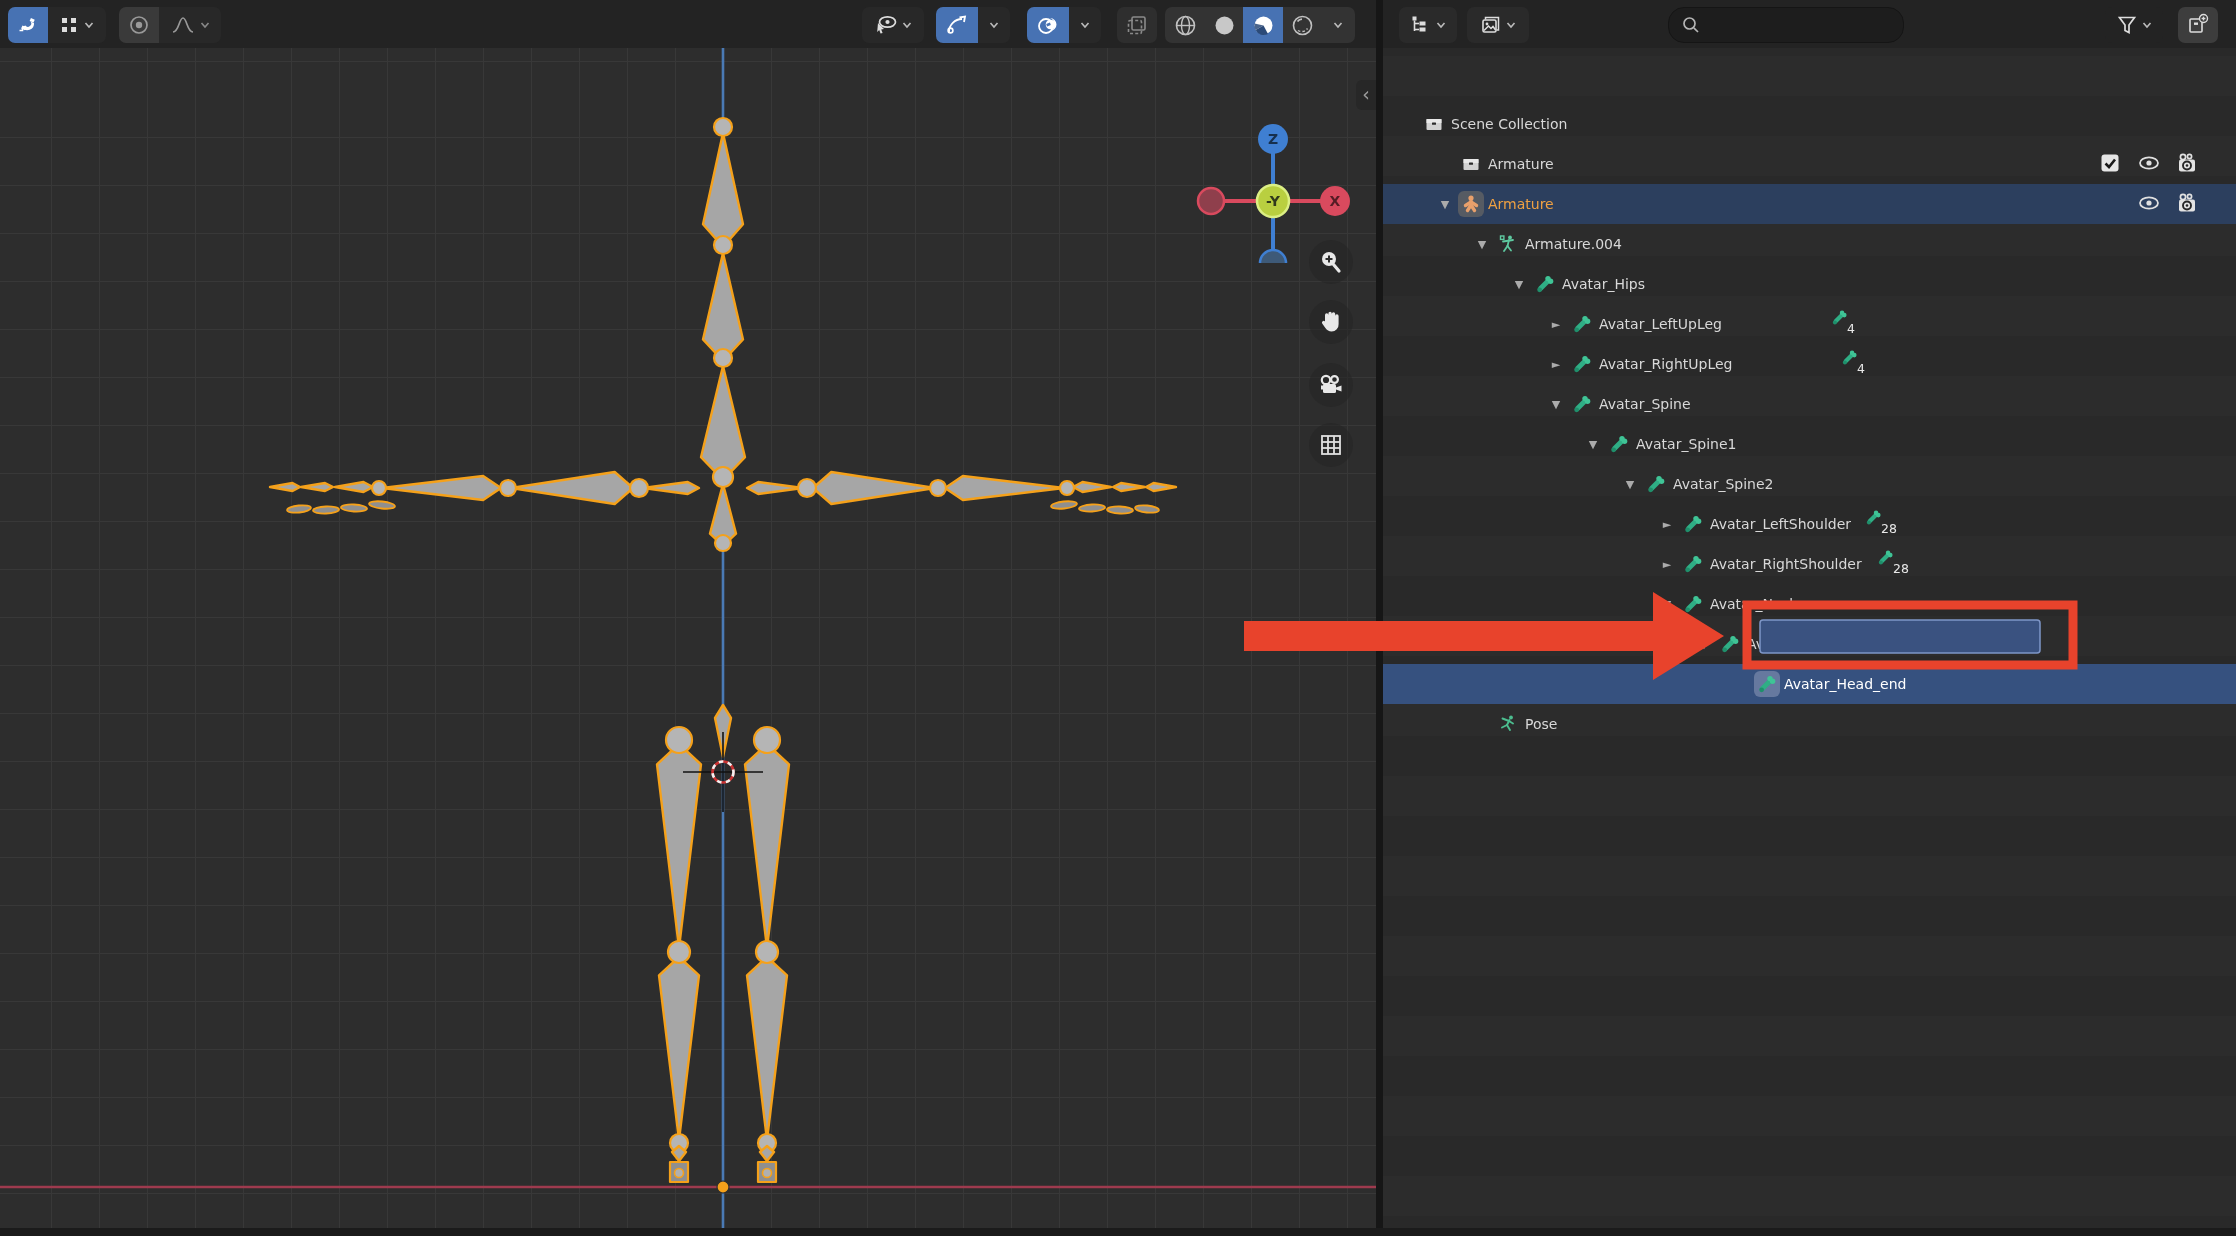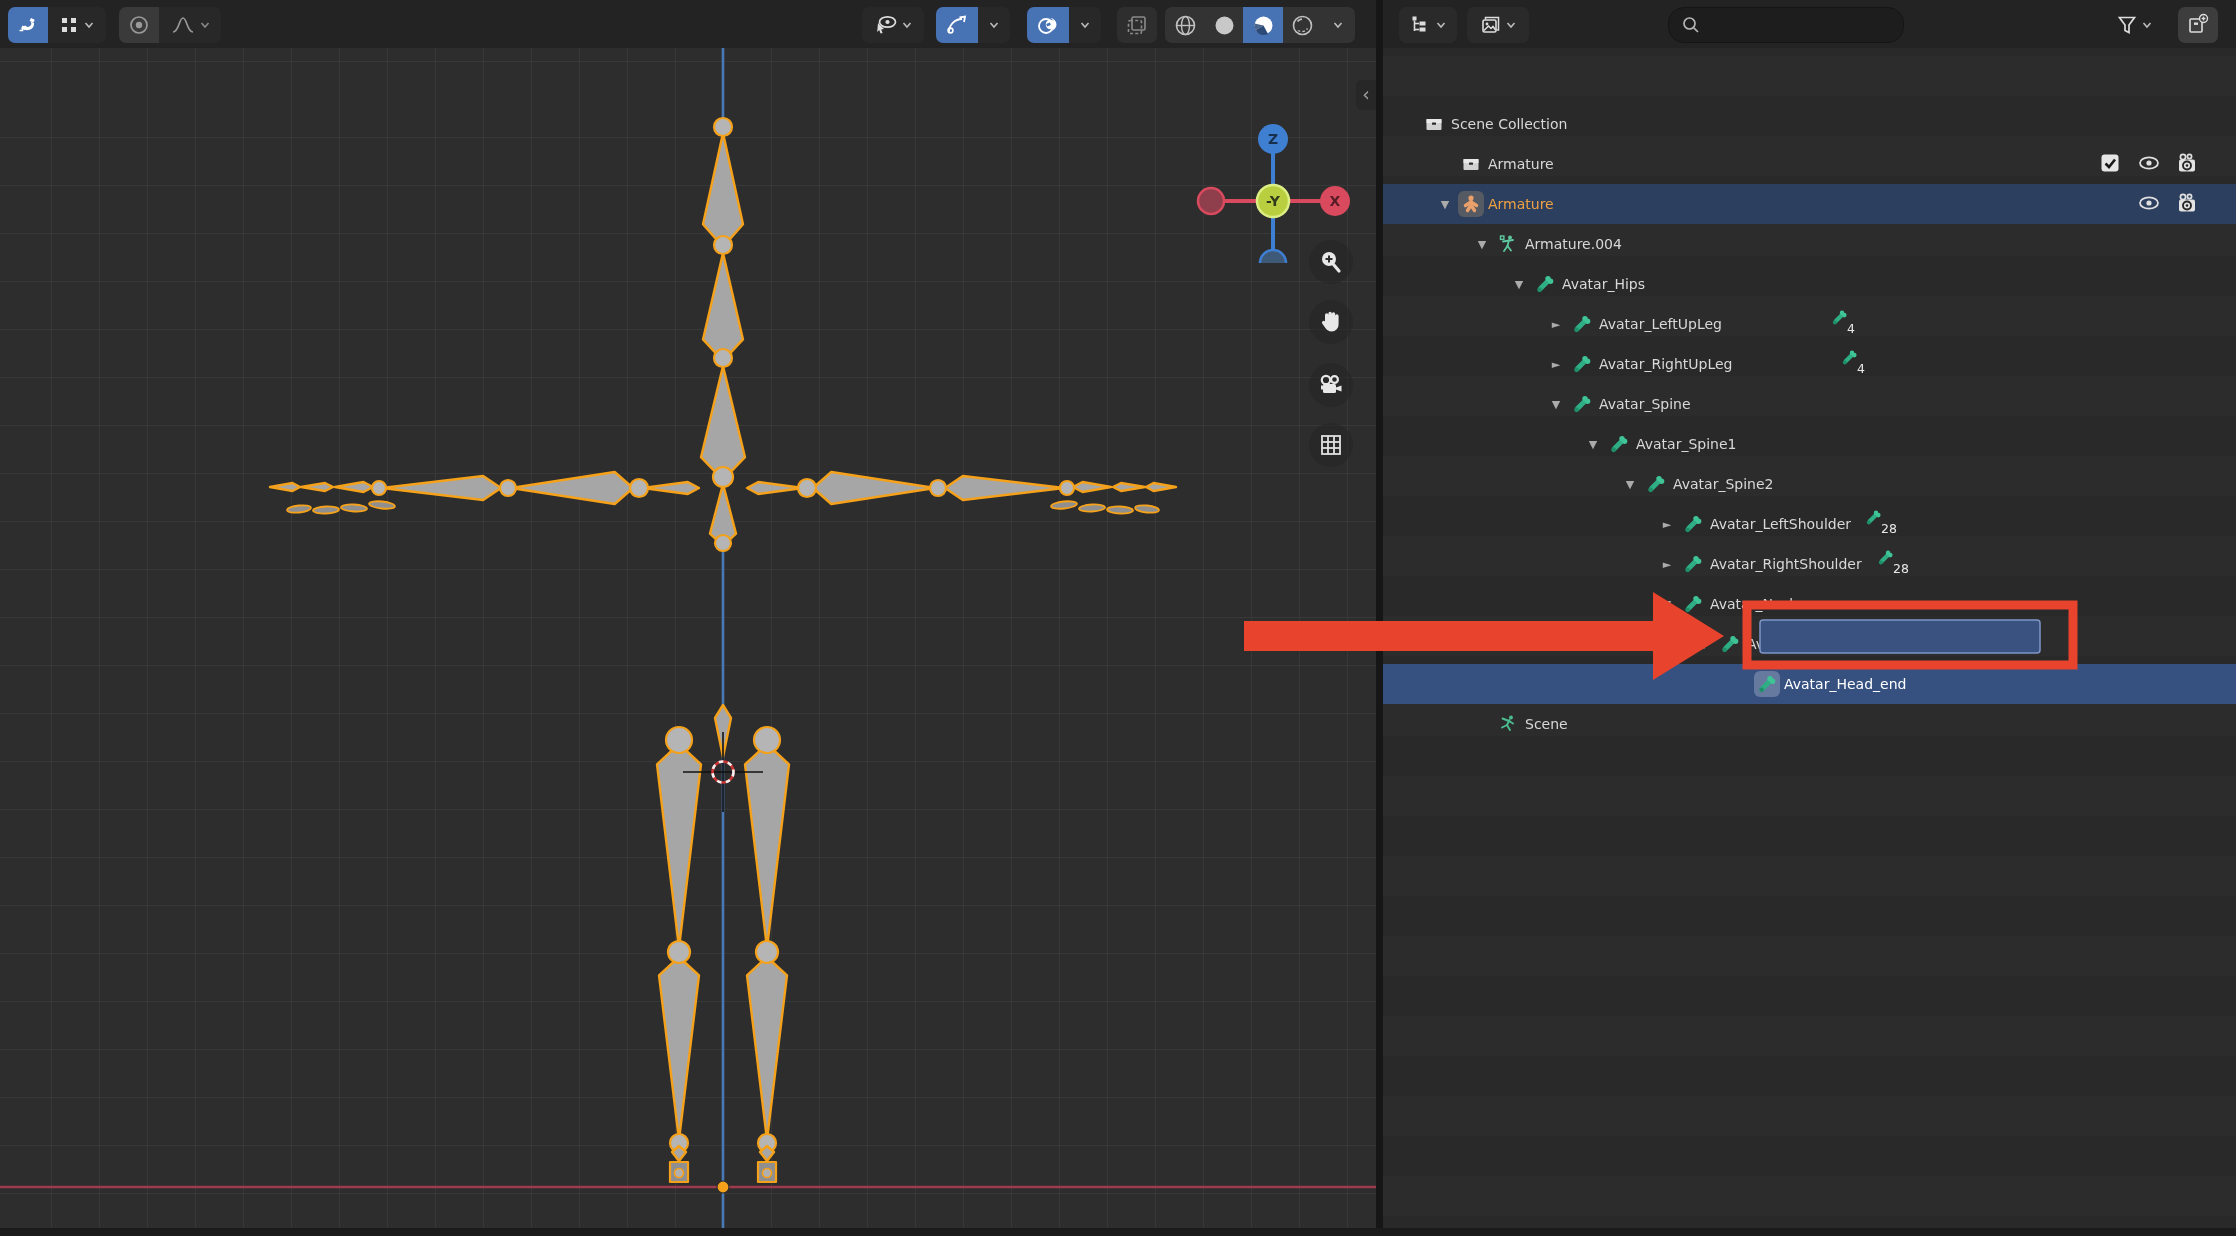--- a/index.html
+++ b/index.html
@@ -579,21 +579,21 @@
               <g stroke="#4cbd8f" stroke-width="1.9" stroke-linecap="round" fill="none">
                 <line x1="11.5" y1="6" x2="9" y2="11"></line>
                 <line x1="11" y1="7" x2="4.5" y2="4.5"></line>
                 <line x1="11" y1="7" x2="15" y2="9.5"></line>
                 <line x1="9" y1="11" x2="4" y2="13.5"></line>
                 <line x1="9" y1="11" x2="12" y2="16"></line>
               </g>
               <circle cx="13" cy="3.5" r="1.9" fill="#4cbd8f"></circle>
             </svg>
           </span>
-          <span class="tlabel">Scene</span>
+          <span class="tlabel">Pose</span>
         </div>
       </div>
   </div>
 
   <svg id="annot-svg" class="abs" style="left:0;top:0;pointer-events:none;z-index:40;" width="2236" height="1236">
       <rect x="1760" y="620" width="280" height="33" rx="3" fill="#3a5280" stroke="#7e96c8" stroke-width="1.5"></rect>
       <rect x="1244" y="621" width="409" height="30" fill="#e8432c"></rect>
       <polygon points="1653,592 1724,636 1653,680" fill="#e8432c"></polygon>
       <rect x="1747" y="605" width="326" height="60" fill="none" stroke="#e8432c" stroke-width="9"></rect>
     </svg>

